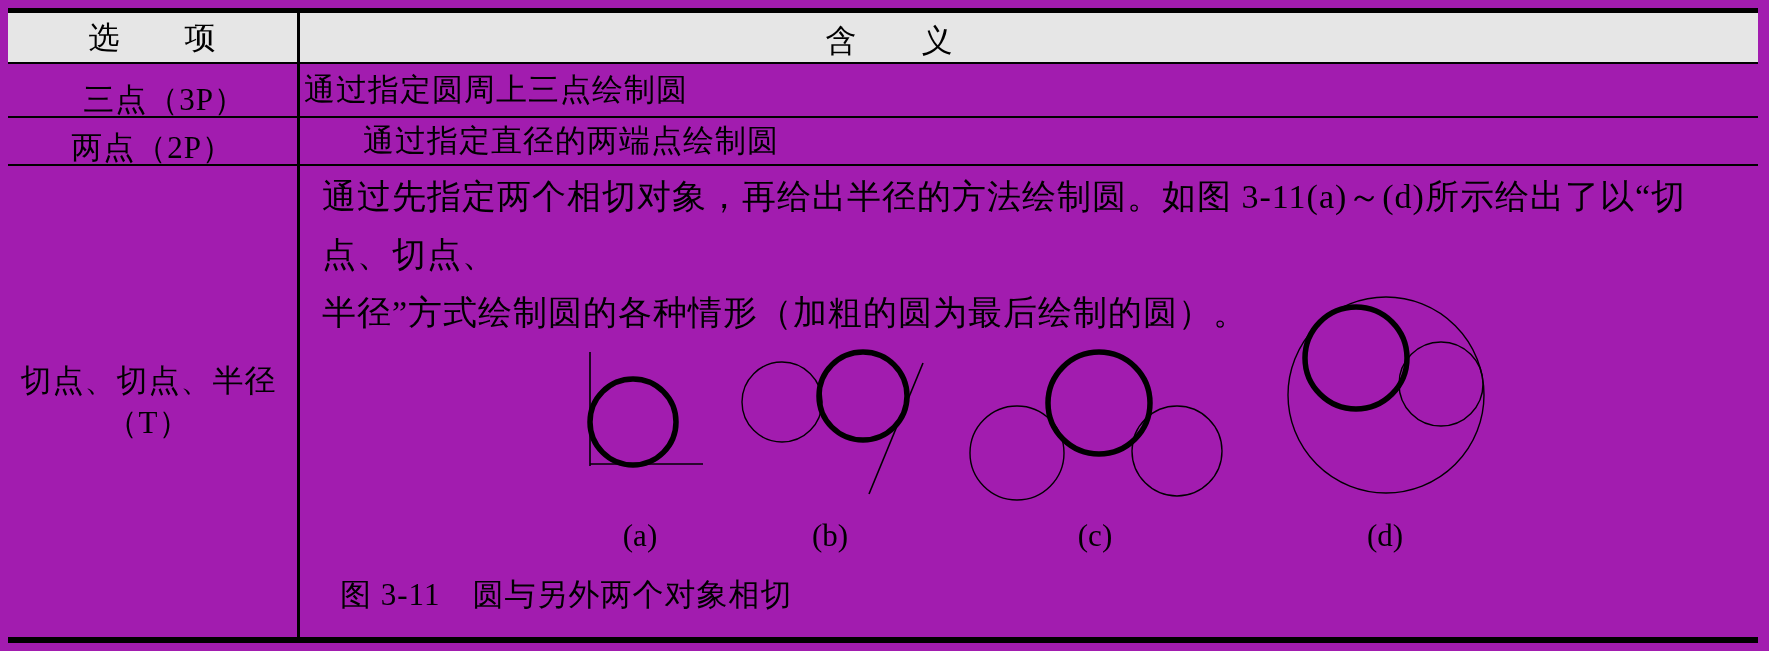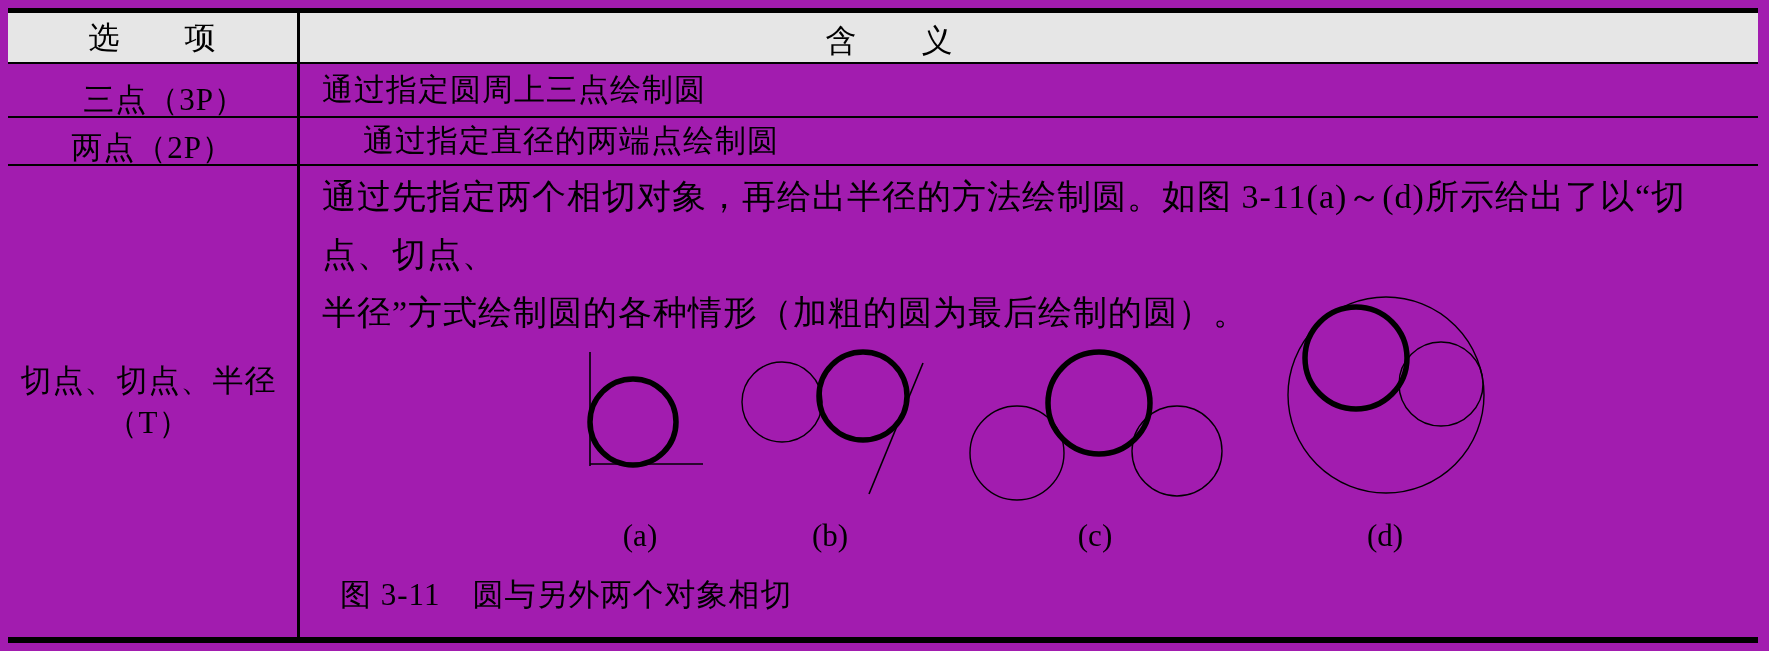--- a/index.html
+++ b/index.html
@@ -29,21 +29,21 @@
   <div class="hline" style="left:8px;top:62px;width:1750px;height:2px;"></div>
   <div class="hline" style="left:8px;top:116px;width:1750px;height:2px;"></div>
   <div class="hline" style="left:8px;top:164px;width:1750px;height:2px;"></div>
   <div class="hline" style="left:8px;top:637px;width:1750px;height:6px;"></div>
   <div class="vline" style="left:297px;top:13px;width:3px;height:624px;"></div>
 
   <div class="cell center" style="left:8px;top:13px;width:289px;height:49px;">选　　项</div>
   <div class="cell center" style="left:300px;top:16px;width:1179px;height:49px;">含　　义</div>
 
   <div class="cell center" style="left:20px;top:64px;width:289px;height:39px;margin-top:16px;">三点（3P）</div>
-  <div class="cell" style="left:322px;top:64px;width:1420px;height:52px;">通过指定圆周上三点绘制圆</div>
+  <div class="cell" style="left:304px;top:64px;width:1420px;height:52px;">通过指定圆周上三点绘制圆</div>
 
   <div class="cell center" style="left:8px;top:118px;width:289px;height:59px;">两点（2P）</div>
   <div class="cell" style="left:322px;top:118px;width:1420px;height:46px;margin-left:41px;">通过指定直径的两端点绘制圆</div>
 
   <div class="cell center opt-multiline" style="left:4px;top:167px;width:289px;height:470px;">
     <div>切点、切点、半径</div>
     <div>（T）</div>
   </div>
 
   <div class="para" style="left:322px;top:168px;width:1402px;">

